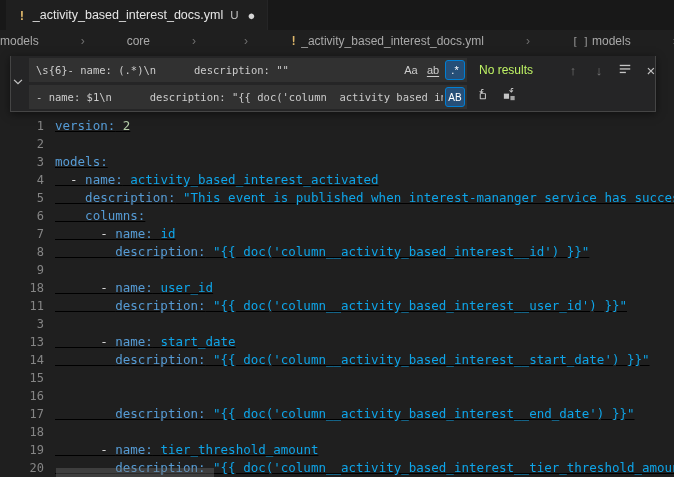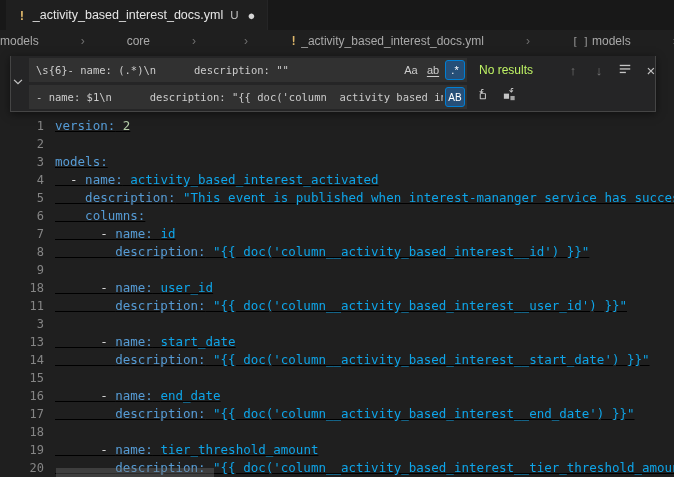--- a/index.html
+++ b/index.html
@@ -139,21 +139,21 @@
         <div class="code-line"><span class="line-number">6</span><span class="line-code"><span class="tok-w">    </span><span class="tok-k">columns:</span></span></div>
         <div class="code-line"><span class="line-number">7</span><span class="line-code"><span class="tok-w">      - </span><span class="tok-k">name:</span><span class="tok-w"> </span><span class="tok-s">id</span></span></div>
         <div class="code-line"><span class="line-number">8</span><span class="line-code"><span class="tok-w">        </span><span class="tok-k">description:</span><span class="tok-w"> </span><span class="tok-s">"{{ doc('column__activity_based_interest__id') }}"</span></span></div>
         <div class="code-line"><span class="line-number">9</span><span class="line-code"></span></div>
         <div class="code-line"><span class="line-number">18</span><span class="line-code"><span class="tok-w">      - </span><span class="tok-k">name:</span><span class="tok-w"> </span><span class="tok-s">user_id</span></span></div>
         <div class="code-line"><span class="line-number">11</span><span class="line-code"><span class="tok-w">        </span><span class="tok-k">description:</span><span class="tok-w"> </span><span class="tok-s">"{{ doc('column__activity_based_interest__user_id') }}"</span></span></div>
         <div class="code-line"><span class="line-number">3</span><span class="line-code"></span></div>
         <div class="code-line"><span class="line-number">13</span><span class="line-code"><span class="tok-w">      - </span><span class="tok-k">name:</span><span class="tok-w"> </span><span class="tok-s">start_date</span></span></div>
         <div class="code-line"><span class="line-number">14</span><span class="line-code"><span class="tok-w">        </span><span class="tok-k">description:</span><span class="tok-w"> </span><span class="tok-s">"{{ doc('column__activity_based_interest__start_date') }}"</span></span></div>
         <div class="code-line"><span class="line-number">15</span><span class="line-code"></span></div>
-        <div class="code-line"><span class="line-number">16</span><span class="line-code"><span class="tok-w">      - </span><span class="tok-k">name:</span><span class="tok-w"> </span><span class="tok-s">end_date</span></span></div>
+        <div class="code-line"><span class="line-number">16</span></div>
         <div class="code-line"><span class="line-number">17</span><span class="line-code"><span class="tok-w">        </span><span class="tok-k">description:</span><span class="tok-w"> </span><span class="tok-s">"{{ doc('column__activity_based_interest__end_date') }}"</span></span></div>
         <div class="code-line"><span class="line-number">18</span><span class="line-code"></span></div>
         <div class="code-line"><span class="line-number">19</span><span class="line-code"><span class="tok-w">      - </span><span class="tok-k">name:</span><span class="tok-w"> </span><span class="tok-s">tier_threshold_amount</span></span></div>
         <div class="code-line"><span class="line-number">20</span><span class="line-code"><span class="tok-w">        </span><span class="tok-k">description:</span><span class="tok-w"> </span><span class="tok-s">"{{ doc('column__activity_based_interest__tier_threshold_amount</span></span></div>
       </div>
     <div class="hscroll"></div>
   </div>
 
   <div class="find-widget">
     <div class="toggle-col">

